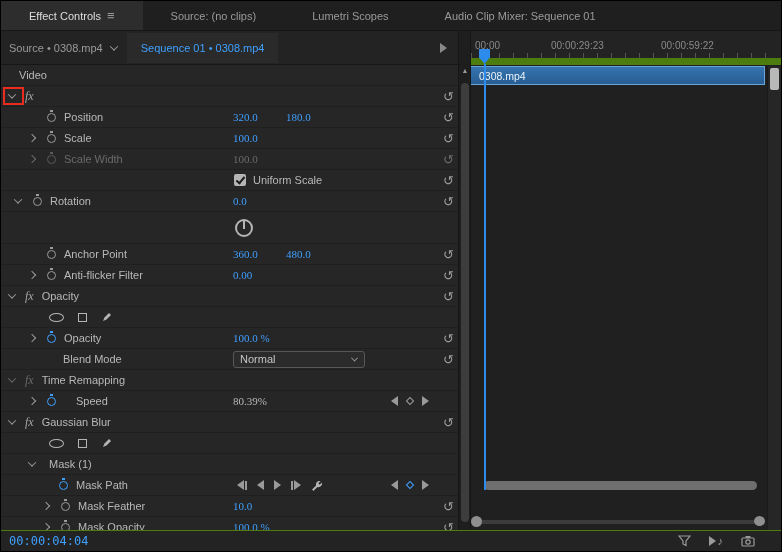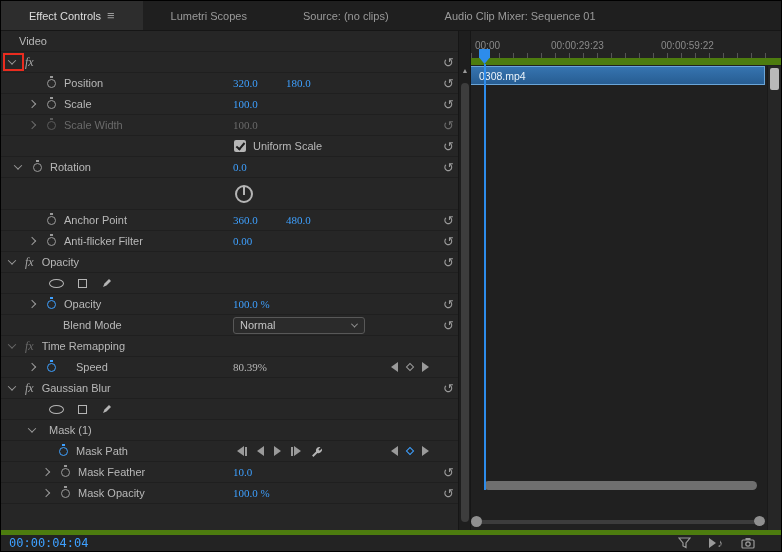--- a/index.html
+++ b/index.html
@@ -78,52 +78,58 @@
           background:linear-gradient(#3674b0,#275d92); border:1px solid #6aa5d8; border-left:none;
           display:flex; align-items:center; padding-left:8px; color:#e9f3fb; font-size:10.5px; }
   .tl-vsb { position:absolute; top:35px; right:0; width:14px; bottom:0; background:#262626; border-left:1px solid #1a1a1a; }
   .tl-vsb .vthumb { position:absolute; top:2px; left:2px; width:9px; height:22px; background:#b9b9b9; border-radius:2px; cursor:grab; }
   .hscroll { position:absolute; left:13px; right:24px; top:450px; height:9px; background:#6f6f6f; border-radius:5px; cursor:grab; }
   .zoombar { position:absolute; left:0; right:16px; top:484px; height:13px; }
   .zoombar .track { position:absolute; left:6px; right:6px; top:5px; height:4px; background:#3c3c3c; border-radius:2px; }
   .zoombar .hnd { position:absolute; top:1px; width:11px; height:11px; border-radius:50%; background:#8f8f8f; cursor:grab; }
   .zoombar .hnd.l { left:0; } .zoombar .hnd.r { right:0; }
   
-  .statusbar { position:absolute; left:0; right:0; bottom:0; height:21px; background:#232323; border-top:5px solid #4d7c0f;
+  .statusbar { position:absolute; left:0; right:0; bottom:0; height:21px; background:#232323; border-top:1px solid #4d7c0f;
                display:flex; align-items:center; padding:0 8px; }
   .timecode { color:#3ea0ff; font-family:"DejaVu Sans Mono", monospace; font-size:12px; cursor:text; }
   .status-icons { margin-left:auto; display:flex; align-items:center; gap:18px; margin-right:18px; }
   .note { color:#9a9a9a; font-size:11px; }
   .playnote { display:flex; align-items:center; gap:2px; cursor:pointer; }
   .sicon { cursor:pointer; display:flex; align-items:center; }
 </style>
 </head>
 <body>
 
 <div class="app">
 
   <div class="tabbar">
     <div class="tab active">
       <span>Effect Controls</span>
       <span class="panel-menu">≡</span>
     </div>
     <div class="tab">
+      <span>Source: (no clips)</span>
+    </div>
+    <div class="tab">
       <span>Lumetri Scopes</span>
-    </div>
-    <div class="tab">
-      <span>Source: (no clips)</span>
     </div>
     <div class="tab">
       <span>Audio Clip Mixer: Sequence 01</span>
     </div>
   </div>
 
   <div class="middle">
 
     <div class="left-col">
+      <div class="sourcebar">
+        <span class="src-label">Source • 0308.mp4</span>
+        <span class="chev-d"></span>
+        <span class="seq-tab">Sequence 01 • 0308.mp4</span>
+        <span class="src-next"></span>
+      </div>
 
       <div class="fxlist">
 
         <div class="r">
           <span class="lb" style="margin-left:18px">Video</span>
         </div>
 
         <div class="r">
           <span class="chev-d" style="margin-left:8px"></span>
           <span class="fxb" style="margin-left:10px">fx</span>

